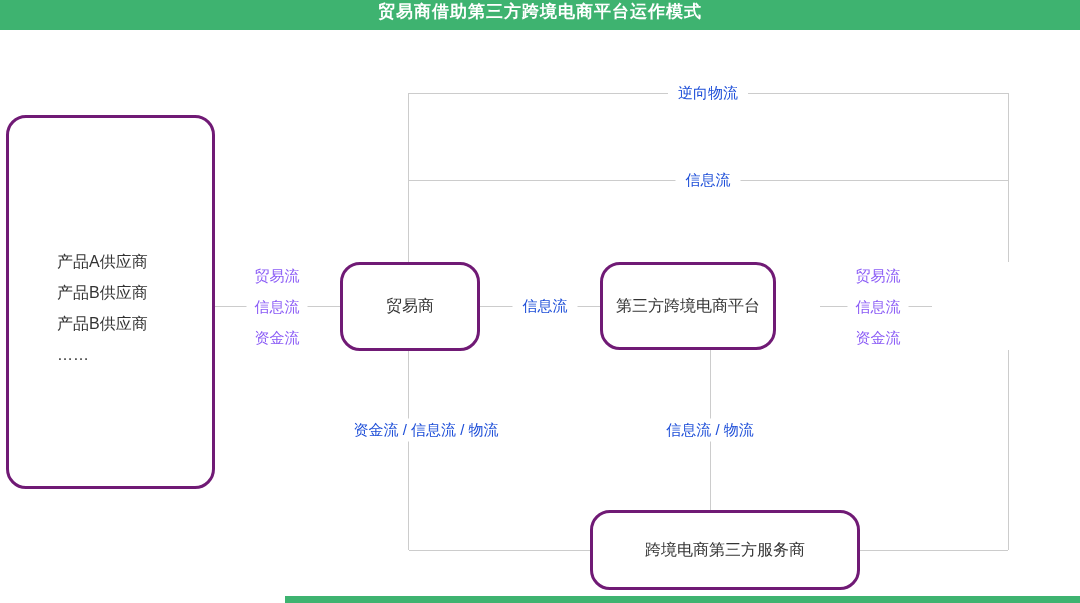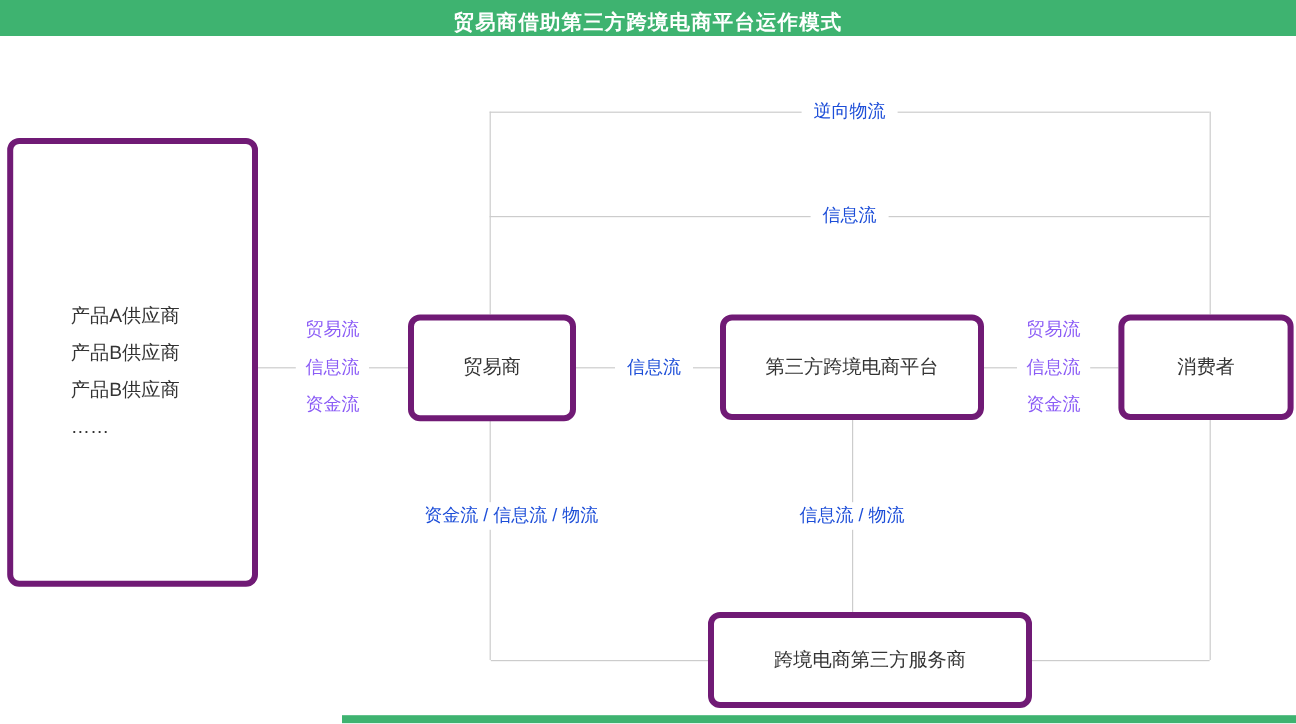--- a/index.html
+++ b/index.html
@@ -3,30 +3,30 @@
 <meta charset="utf-8">
 <style>
   html,body { margin:0; padding:0; background:#fff; }
   .canvas {
     position:relative; width:1080px; height:603px; background:#ffffff;
     font-family:"Liberation Sans","DejaVu Sans",sans-serif; overflow:hidden;
   }
   .header-bar {
     position:absolute; left:0; top:0; width:1080px; height:30px;
     background:#3eb370; color:#ffffff; font-weight:bold; font-size:17px;
-    display:flex; align-items:flex-end; justify-content:center; letter-spacing:1px;
+    display:flex; align-items:flex-start; justify-content:center; letter-spacing:1px;
   }
   .footer-bar {
     position:absolute; left:285px; top:596px; width:795px; height:7px; background:#3eb370;
   }
   .line { position:absolute; background:#cccccc; }
   .line.h { height:1px; }
   .line.v { width:1px; }
   .node {
-    position:absolute; background:#ffffff; border:5px solid #701a75; border-radius:10px;
+    position:absolute; background:#ffffff; border:3px solid #701a75; border-radius:20px;
     display:flex; align-items:center; justify-content:center;
     font-size:16px; color:#333333; box-sizing:border-box;
   }
   .supplier-text {
     position:absolute; left:48px; top:128px; font-size:16px; line-height:31px; color:#333333;
   }
   .flow-label {
     position:absolute; transform:translate(-50%,-50%);
     background:#ffffff; color:#1d4ed8; font-size:15px;
     padding:2px 10px; white-space:nowrap; text-align:center;
@@ -87,27 +87,24 @@
       <div>产品B供应商</div>
       <div>产品B供应商</div>
       <div>……</div>
     </div>
   </div>
 
   <div class="node" style="left:340px;top:262px;width:140px;height:89px">
     <span>贸易商</span>
   </div>
 
-  <div class="node" style="left:600px;top:262px;width:220px;height:88px">
+  <div class="node" style="left:600px;top:262px;width:176px;height:88px">
     <span>第三方跨境电商平台</span>
   </div>
 
-  <div class="node" style="left:932px;top:262px;width:146px;height:88px">
-    <span>消费者</span>
-  </div>
 
   <div class="node" style="left:590px;top:510px;width:270px;height:80px">
     <span>跨境电商第三方服务商</span>
   </div>
 
   <div class="footer-bar"></div>
 
 </div>
 
 </body></html>

